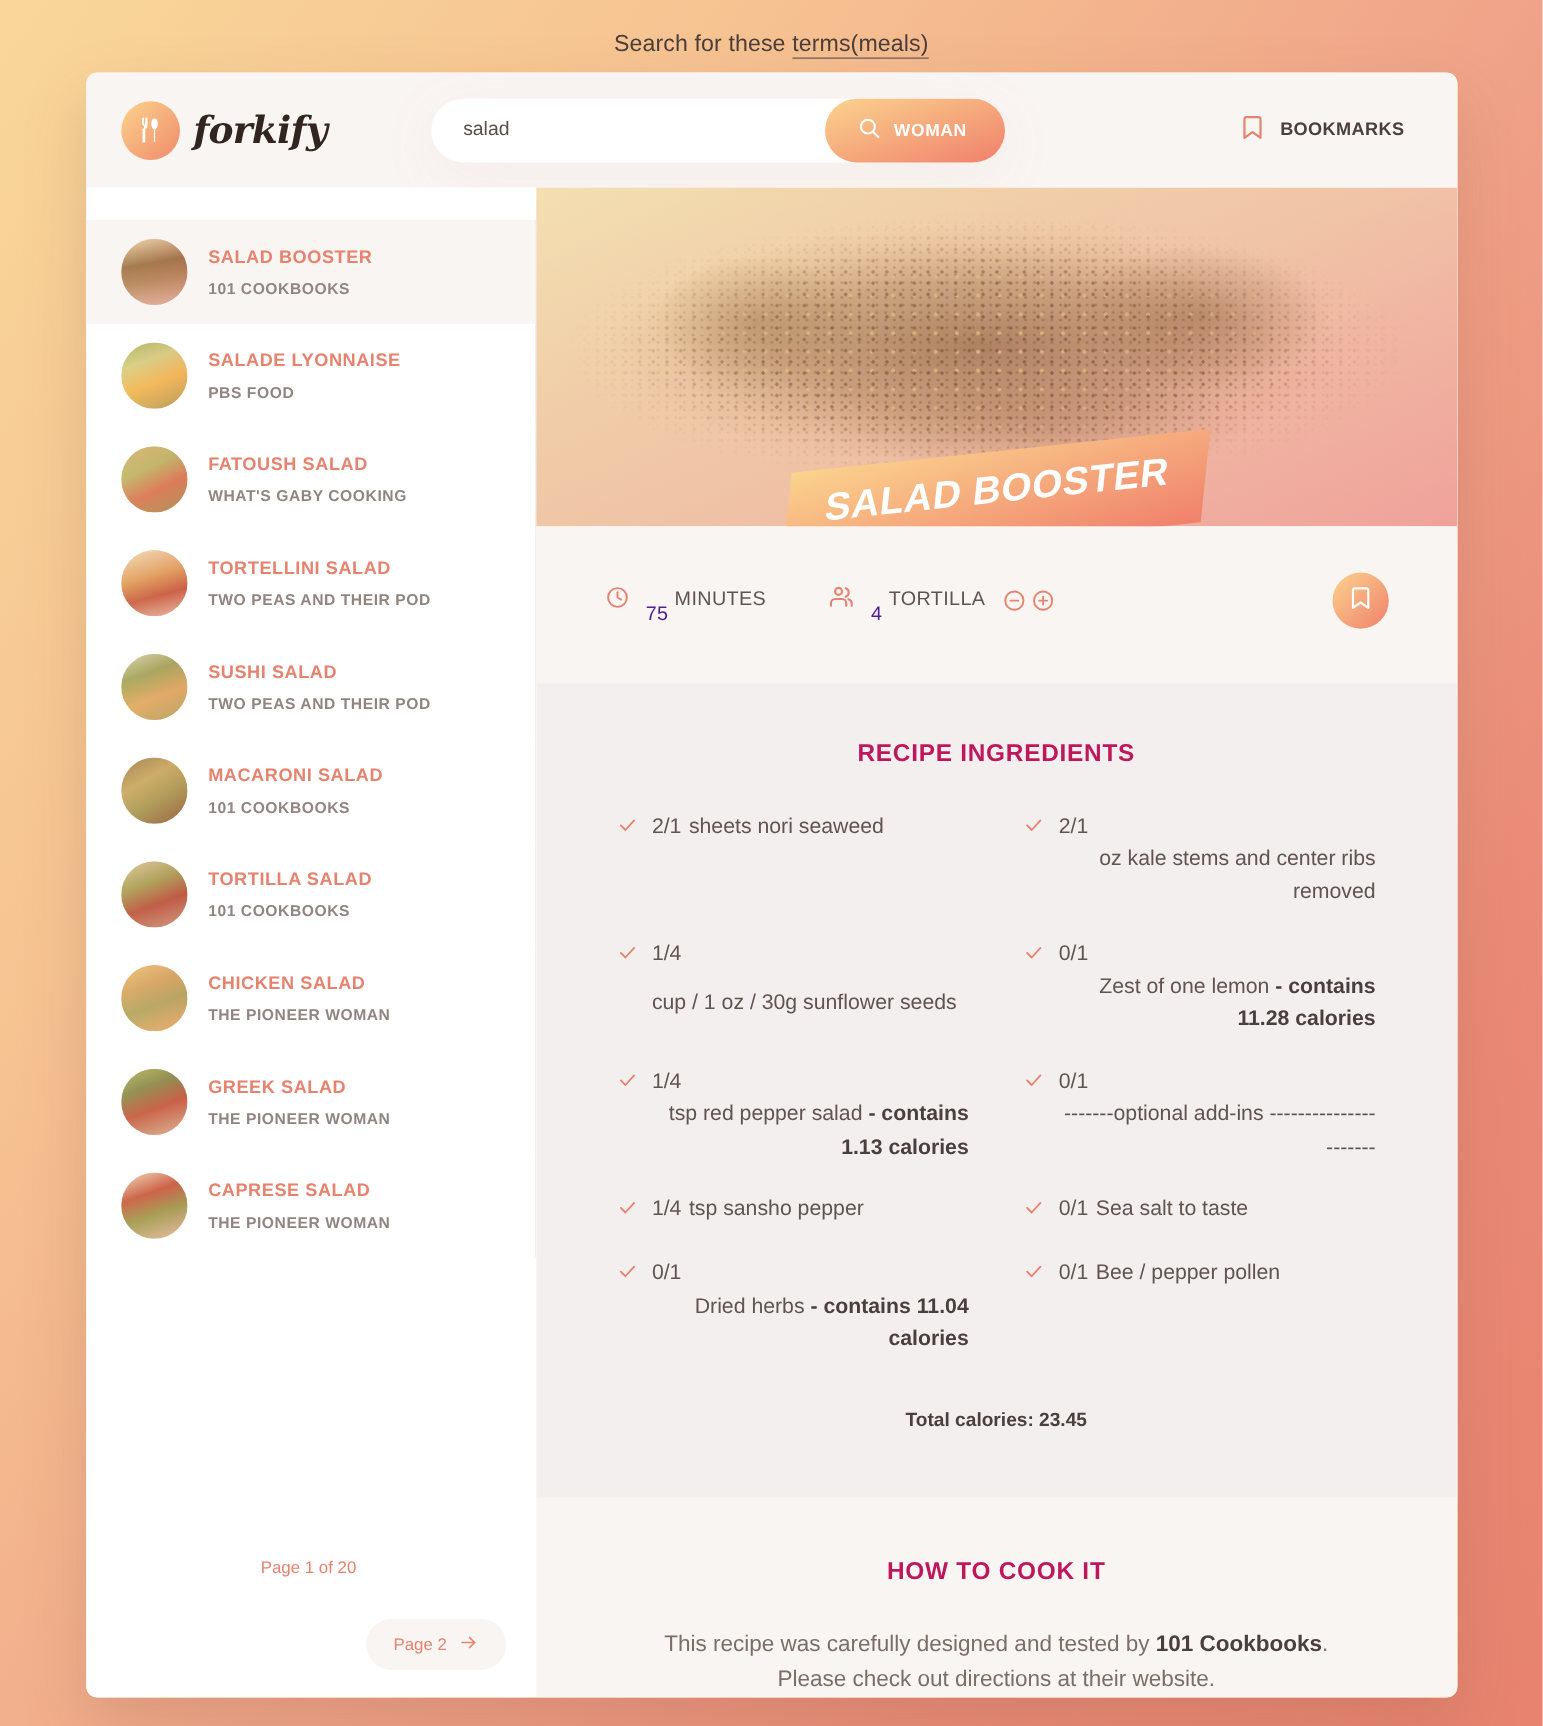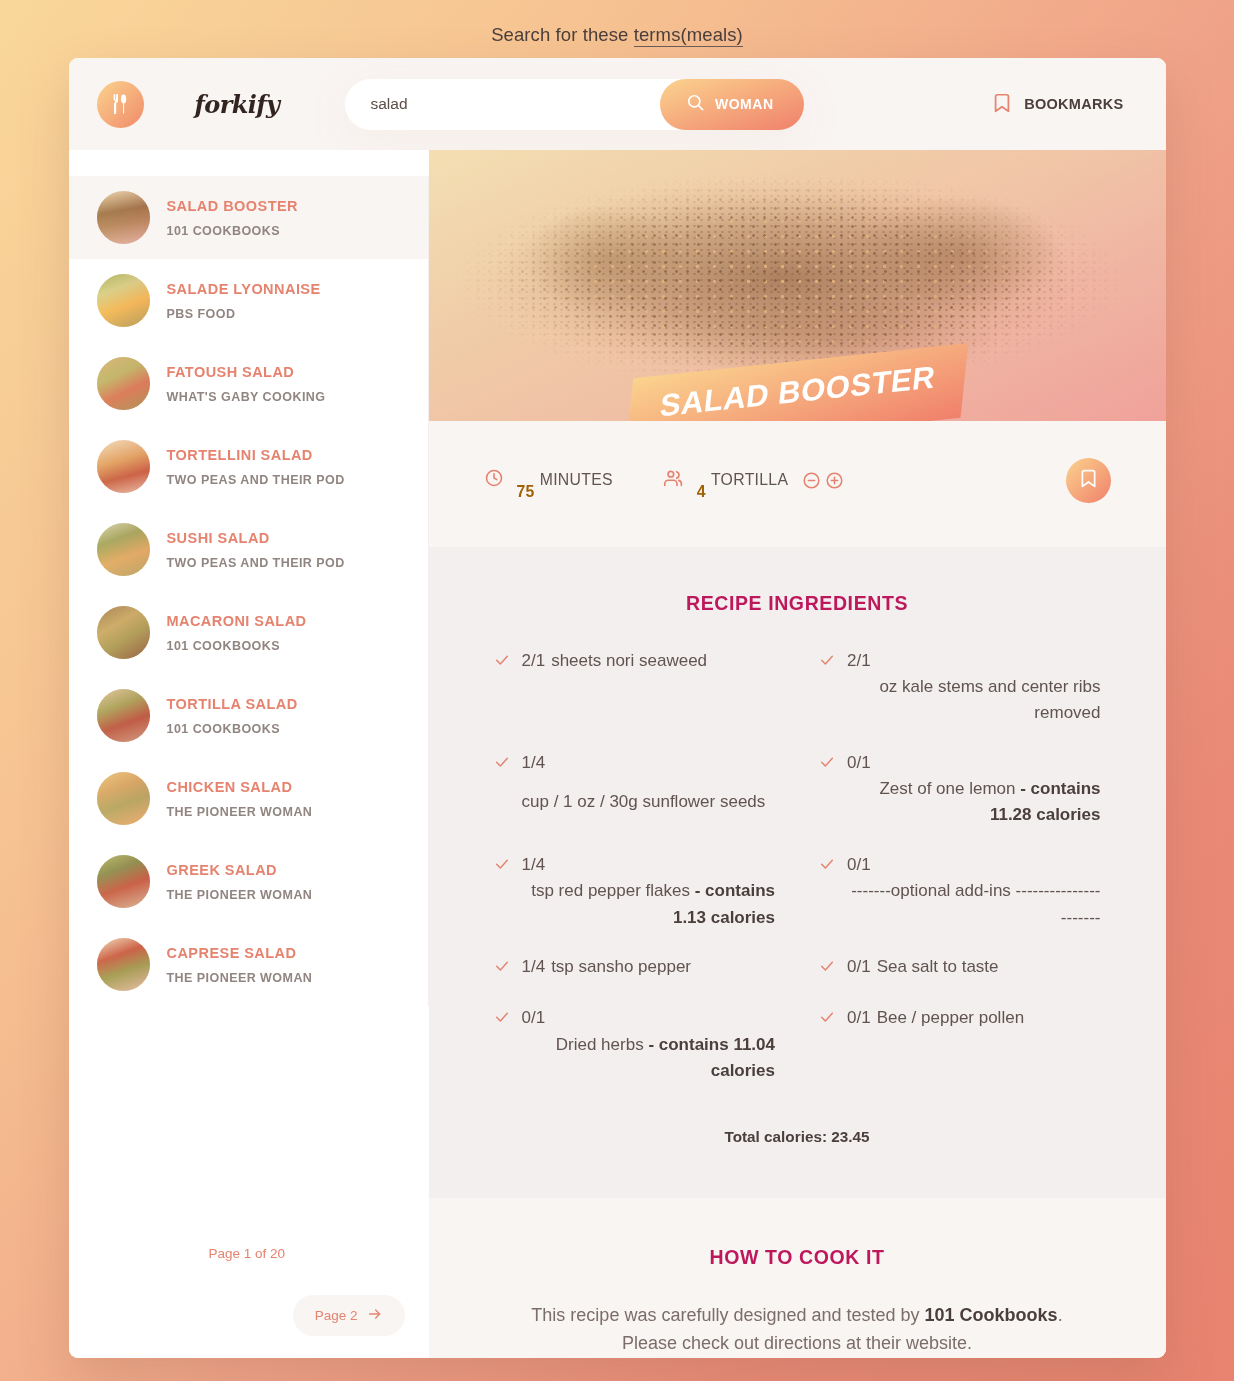--- a/index.html
+++ b/index.html
@@ -54,24 +54,23 @@
   .logo-wrap { display: flex; align-items: center; gap: 11px; width: 248px; }
   .logo-circle {
     width: 47px; height: 47px; border-radius: 50%;
     background: linear-gradient(135deg, #fbd38e, #f08a6a);
     display: flex; align-items: center; justify-content: center;
   }
   .logo-text {
     font-family: "DejaVu Serif", serif;
     font-style: italic;
     font-weight: bold;
-    font-size: 24px;
+    font-size: 30px;
     color: #32251f;
     letter-spacing: -.6px;
-    margin-left: 40px;
   }
 
   .search-form {
     display: flex;
     align-items: center;
     background: #fff;
     border-radius: 100px;
     width: 459px;
     height: 51px;
     padding-left: 26px;
@@ -251,21 +250,21 @@
     padding: 37px 55px 44px 55px;
   }
   .detail {
     display: flex; align-items: center;
     font-size: 15.8px;
     color: #615450;
     letter-spacing: .3px;
   }
   .detail + .detail { margin-left: 50px; }
   .detail svg { stroke: #e5836f; margin-right: 13px; }
-  .detail-data { font-weight: 700; margin-right: 5px; color: #a16207; margin-top: 23px; }
+  .detail-data { font-weight: 400; margin-right: 5px; color: #4c1d95; margin-top: 23px; }
   .btn-tiny {
     background: none; border: none; cursor: pointer;
     padding: 0; margin-left: 14px; line-height: 0;
   }
   .btn-tiny + .btn-tiny { margin-left: 4px; }
   .btn-tiny svg { stroke: #e5836f; margin: 0; }
   .btn-bookmark {
     margin-left: auto;
     width: 45px; height: 45px;
     border-radius: 50%;
@@ -660,21 +659,21 @@
                 <span class="ing-desc"><span>Zest of one lemon </span><b>- contains 11.28 calories</b></span>
               </span>
           </li>
 
           <li class="ingredient">
             <span><svg width="16" height="16" viewBox="0 0 24 24" fill="none" stroke-width="2.2" stroke-linecap="round" stroke-linejoin="round">
                   <polyline points="4 12.5 9.5 18 20 6.5"></polyline>
                 </svg></span>
             <span class="ing-text">
                 <span class="ing-quantity">1/4</span>
-                <span class="ing-desc"><span>tsp red pepper flakes </span><b>- contains 1.13 calories</b></span>
+                <span class="ing-desc"><span>tsp red pepper salad </span><b>- contains 1.13 calories</b></span>
               </span>
           </li>
 
           <li class="ingredient">
             <span><svg width="16" height="16" viewBox="0 0 24 24" fill="none" stroke-width="2.2" stroke-linecap="round" stroke-linejoin="round">
                   <polyline points="4 12.5 9.5 18 20 6.5"></polyline>
                 </svg></span>
             <span class="ing-text">
                 <span class="ing-quantity">0/1</span>
                 <span class="ing-desc"><span>-------optional add-ins ----------------------</span><b></b></span>

